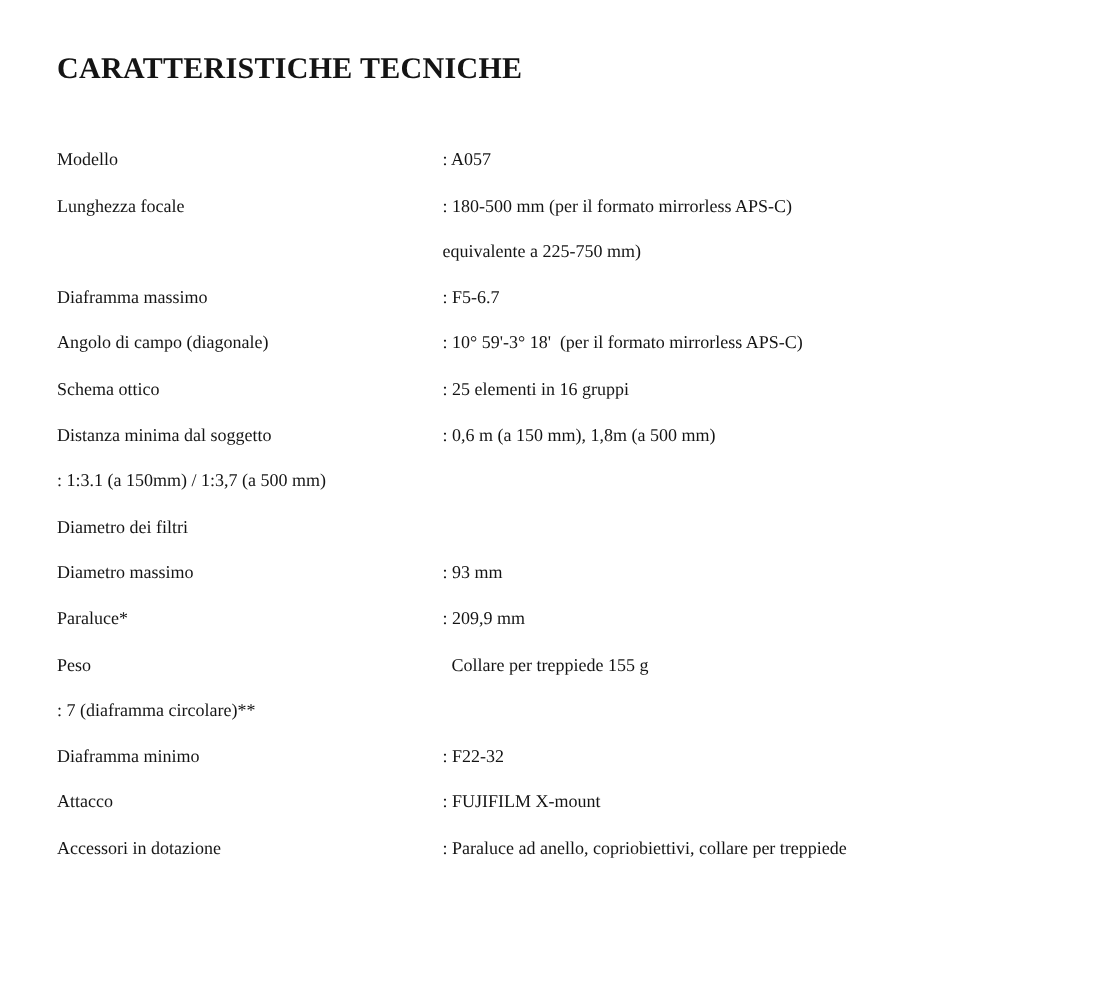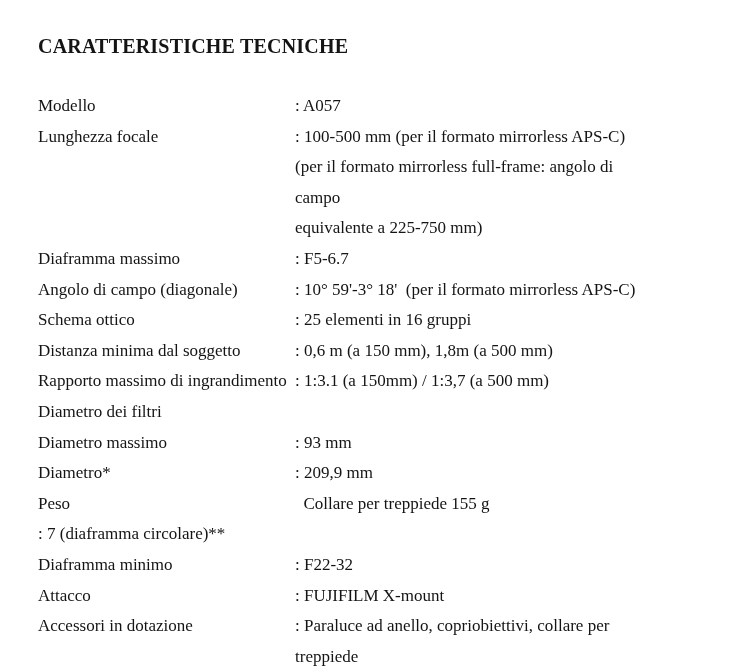--- a/index.html
+++ b/index.html
@@ -25,21 +25,21 @@
     line-height: 20px;
     font-weight: 700;
     letter-spacing: 0.2px;
     white-space: nowrap;
   }
   .spec-table {
     position: absolute;
     left: 38px;
     top: 91px;
     right: 6px;
-    font-size: 17px;
+    font-size: 12px;
     line-height: 30.6px;
   }
   .spec-row {
     display: flex;
     align-items: flex-start;
   }
   .spec-label {
     flex: 0 0 257px;
     width: 257px;
     white-space: pre-wrap;
@@ -61,22 +61,21 @@
   <div class="spec-table">
       <div class="spec-row">
         <div class="spec-label">Modello</div>
         <div class="spec-value">
           <div class="spec-value-line">: A057</div>
         </div>
       </div>
       <div class="spec-row">
         <div class="spec-label">Lunghezza focale</div>
         <div class="spec-value">
-          <div class="spec-value-line">: 100-500 mm (per il formato mirrorless APS-C)</div>
-          <div class="spec-value-line">(per il formato mirrorless full-frame: angolo di campo</div>
+          <div class="spec-value-line">: 180-500 mm (per il formato mirrorless APS-C)</div>
           <div class="spec-value-line">equivalente a 225-750 mm)</div>
         </div>
       </div>
       <div class="spec-row">
         <div class="spec-label">Diaframma massimo</div>
         <div class="spec-value">
           <div class="spec-value-line">: F5-6.7</div>
         </div>
       </div>
       <div class="spec-row">
@@ -91,36 +90,35 @@
           <div class="spec-value-line">: 25 elementi in 16 gruppi</div>
         </div>
       </div>
       <div class="spec-row">
         <div class="spec-label">Distanza minima dal soggetto</div>
         <div class="spec-value">
           <div class="spec-value-line">: 0,6 m (a 150 mm), 1,8m (a 500 mm)</div>
         </div>
       </div>
       <div class="spec-row">
-        <div class="spec-label">Rapporto massimo di ingrandimento</div>
         <div class="spec-value">
           <div class="spec-value-line">: 1:3.1 (a 150mm) / 1:3,7 (a 500 mm)</div>
         </div>
       </div>
       <div class="spec-row">
         <div class="spec-label">Diametro dei filtri</div>
       </div>
       <div class="spec-row">
         <div class="spec-label">Diametro massimo</div>
         <div class="spec-value">
           <div class="spec-value-line">: 93 mm</div>
         </div>
       </div>
       <div class="spec-row">
-        <div class="spec-label">Diametro*</div>
+        <div class="spec-label">Paraluce*</div>
         <div class="spec-value">
           <div class="spec-value-line">: 209,9 mm</div>
         </div>
       </div>
       <div class="spec-row">
         <div class="spec-label">Peso</div>
         <div class="spec-value">
           <div class="spec-value-line">  Collare per treppiede 155 g</div>
         </div>
       </div>

